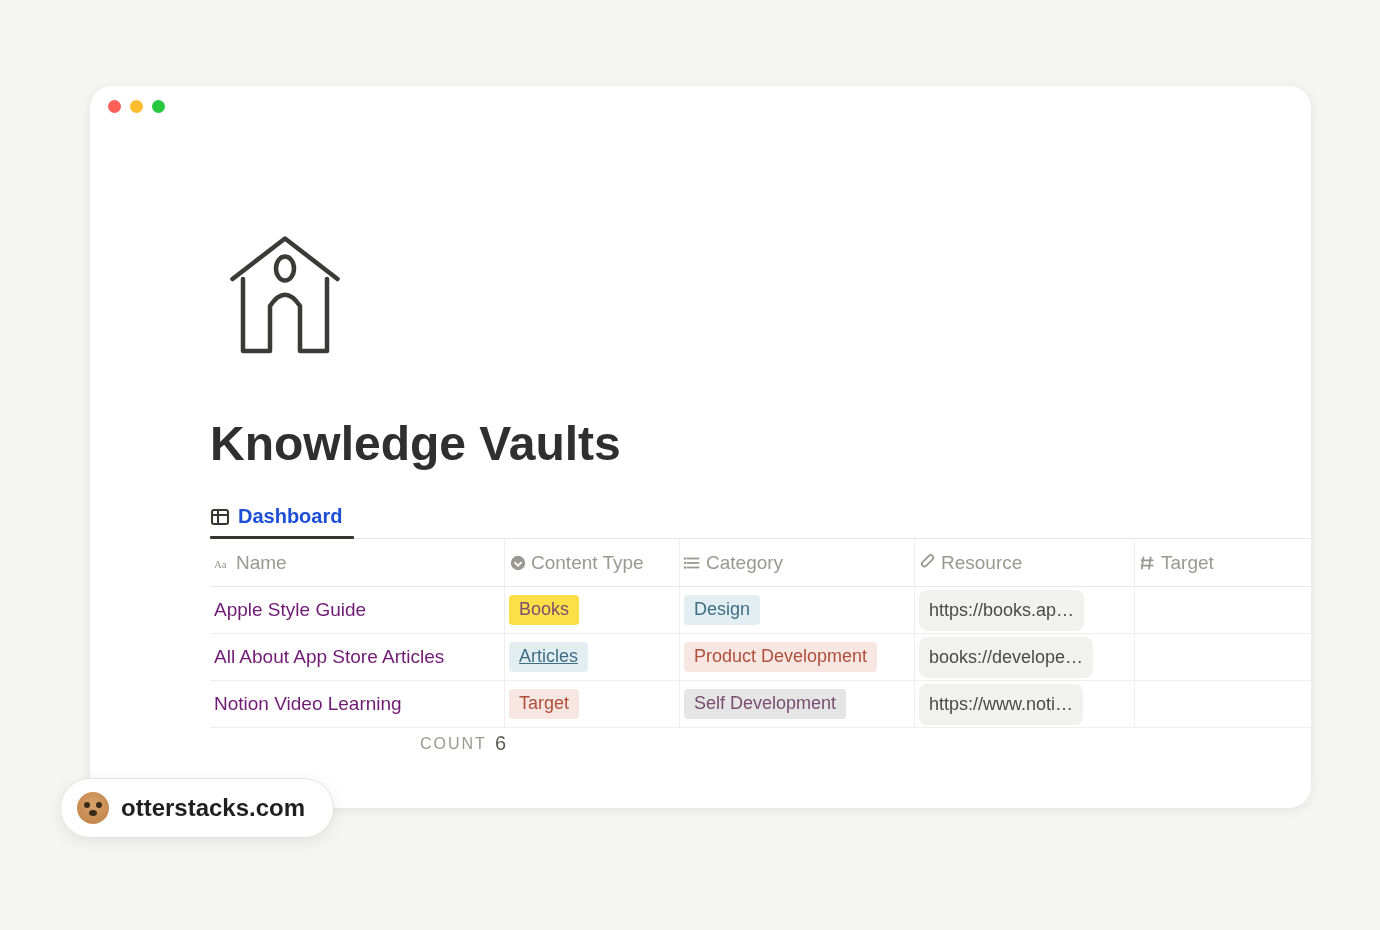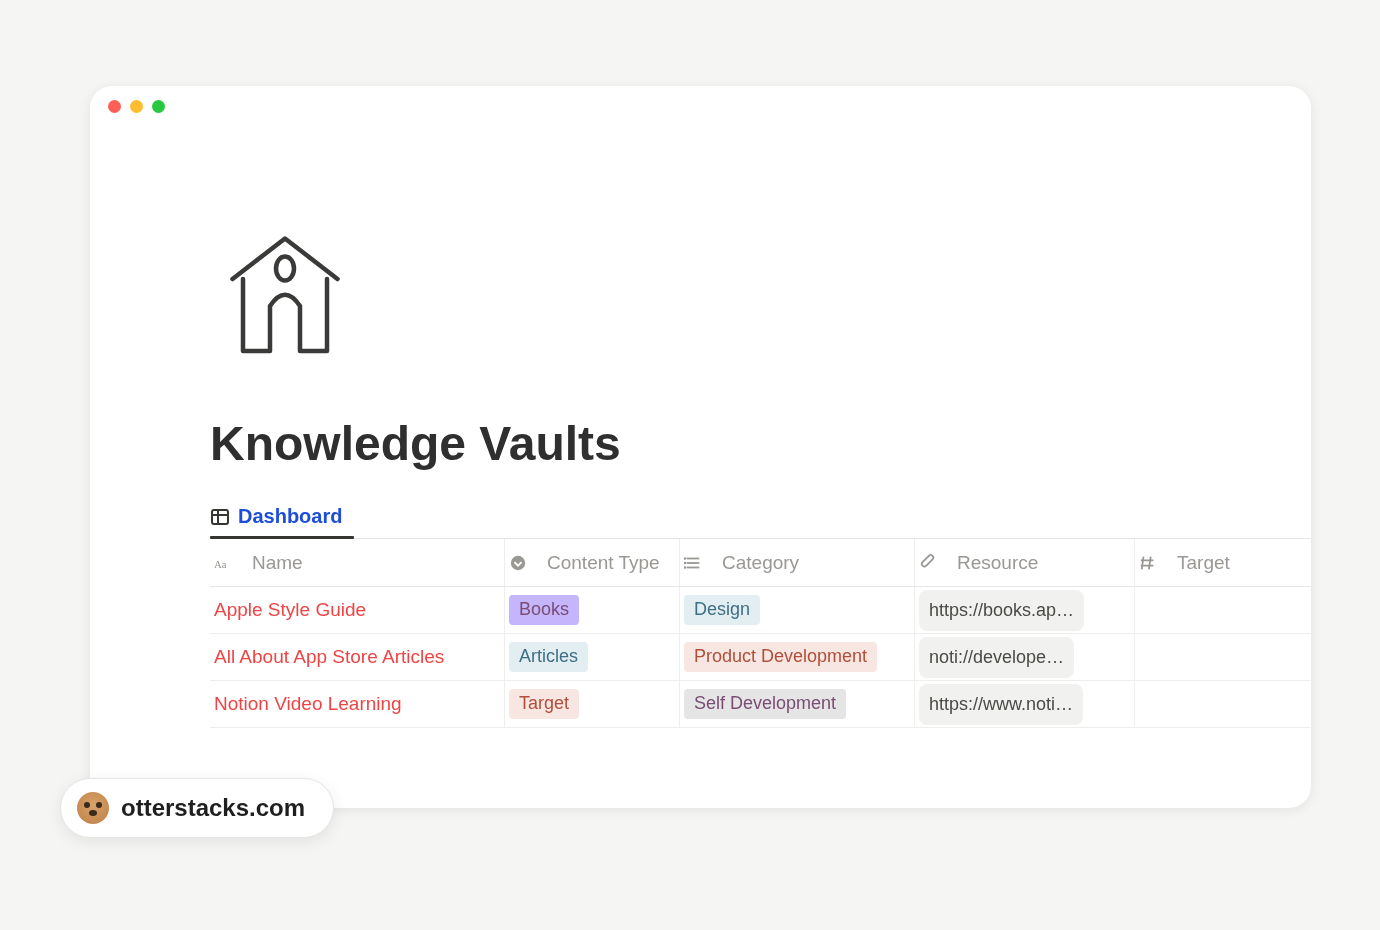--- a/index.html
+++ b/index.html
@@ -86,21 +86,21 @@
   }
   .thead {
     height: 48px;
     border-bottom: 1px solid #e6e6e4;
     color: #9a9893;
     font-size: 19px;
   }
   .th {
     display:flex;
     align-items:center;
-    gap:20px;
+    gap:4px;
     padding-left:4px;
     border-right: 1px solid #eeeeec;
     height:100%;
     text-align:right;
   }
   .th:last-child { border-right:none; }
   .th svg { flex-shrink:0; }
 
   .trow {
     height: 47px;
@@ -111,21 +111,21 @@
   .td {
     padding-left:4px;
     border-right: 1px solid #eeeeec;
     height:100%;
     display:flex;
     align-items:center;
     overflow:hidden;
     white-space:nowrap;
   }
   .td:last-child { border-right:none; }
-  .td.name { font-weight:500; color:#ef4444;text-align:center; }
+  .td.name { font-weight:500; color:#701a75;text-align:center; }
 
   .tag {
     display:inline-block;
     padding: 2px 10px;
     border-radius: 4px;
     font-size: 18px;
     line-height: 1.4;
   }
   .url-chip {
     display:inline-block;
@@ -271,59 +271,63 @@
               <path d="M5 3 L3 17 M13 3 L11 17 M2 7 L16 7 M2 13 L16 13" stroke="#9a9893" stroke-width="2" fill="none"></path>
             </svg>
           <span>Target</span>
         </div>
       </div>
 
       <div id="rows">
           <div class="trow">
             <div class="td name">Apple Style Guide</div>
             <div class="td">
-              <span class="tag" style="background: #c4b5fd; color: rgb(122, 77, 114);">Books</span>
+              <span class="tag" style="background: #fde047; color: rgb(122, 77, 114);">Books</span>
             </div>
             <div class="td">
               <span class="tag" style="background: rgb(227, 238, 243); color: rgb(62, 111, 132);">Design</span>
             </div>
             <div class="td">
               <span class="url-chip">https://books.ap…</span>
             </div>
             <div class="td"></div>
           </div>
           <div class="trow">
             <div class="td name">All About App Store Articles</div>
             <div class="td">
-              <span class="tag" style="background: rgb(227, 238, 243); color: rgb(62, 111, 132);">Articles</span>
+              <span class="tag" style="background: rgb(227, 238, 243); color: rgb(62, 111, 132); text-decoration: underline;">Articles</span>
             </div>
             <div class="td">
               <span class="tag" style="background: rgb(247, 230, 225); color: rgb(176, 79, 58);">Product Development</span>
             </div>
             <div class="td">
-              <span class="url-chip">noti://develope…</span>
+              <span class="url-chip">books://develope…</span>
             </div>
             <div class="td"></div>
           </div>
           <div class="trow">
             <div class="td name">Notion Video Learning</div>
             <div class="td">
               <span class="tag" style="background: rgb(247, 230, 225); color: rgb(176, 79, 58);">Target</span>
             </div>
             <div class="td">
               <span class="tag" style="background: #e5e5e5; color: rgb(122, 77, 114);">Self Development</span>
             </div>
             <div class="td">
               <span class="url-chip">https://www.noti…</span>
             </div>
             <div class="td"></div>
           </div>
         </div>
     </div>
 
+    <div class="footer">
+      <span>COUNT</span>
+      <span class="count-num">6</span>
+    </div>
 
   </div>
 </div>
 
 <div class="watermark">
   <div class="otter">
       <div class="nose"></div>
     </div>
   <span>otterstacks.com</span>
 </div>

